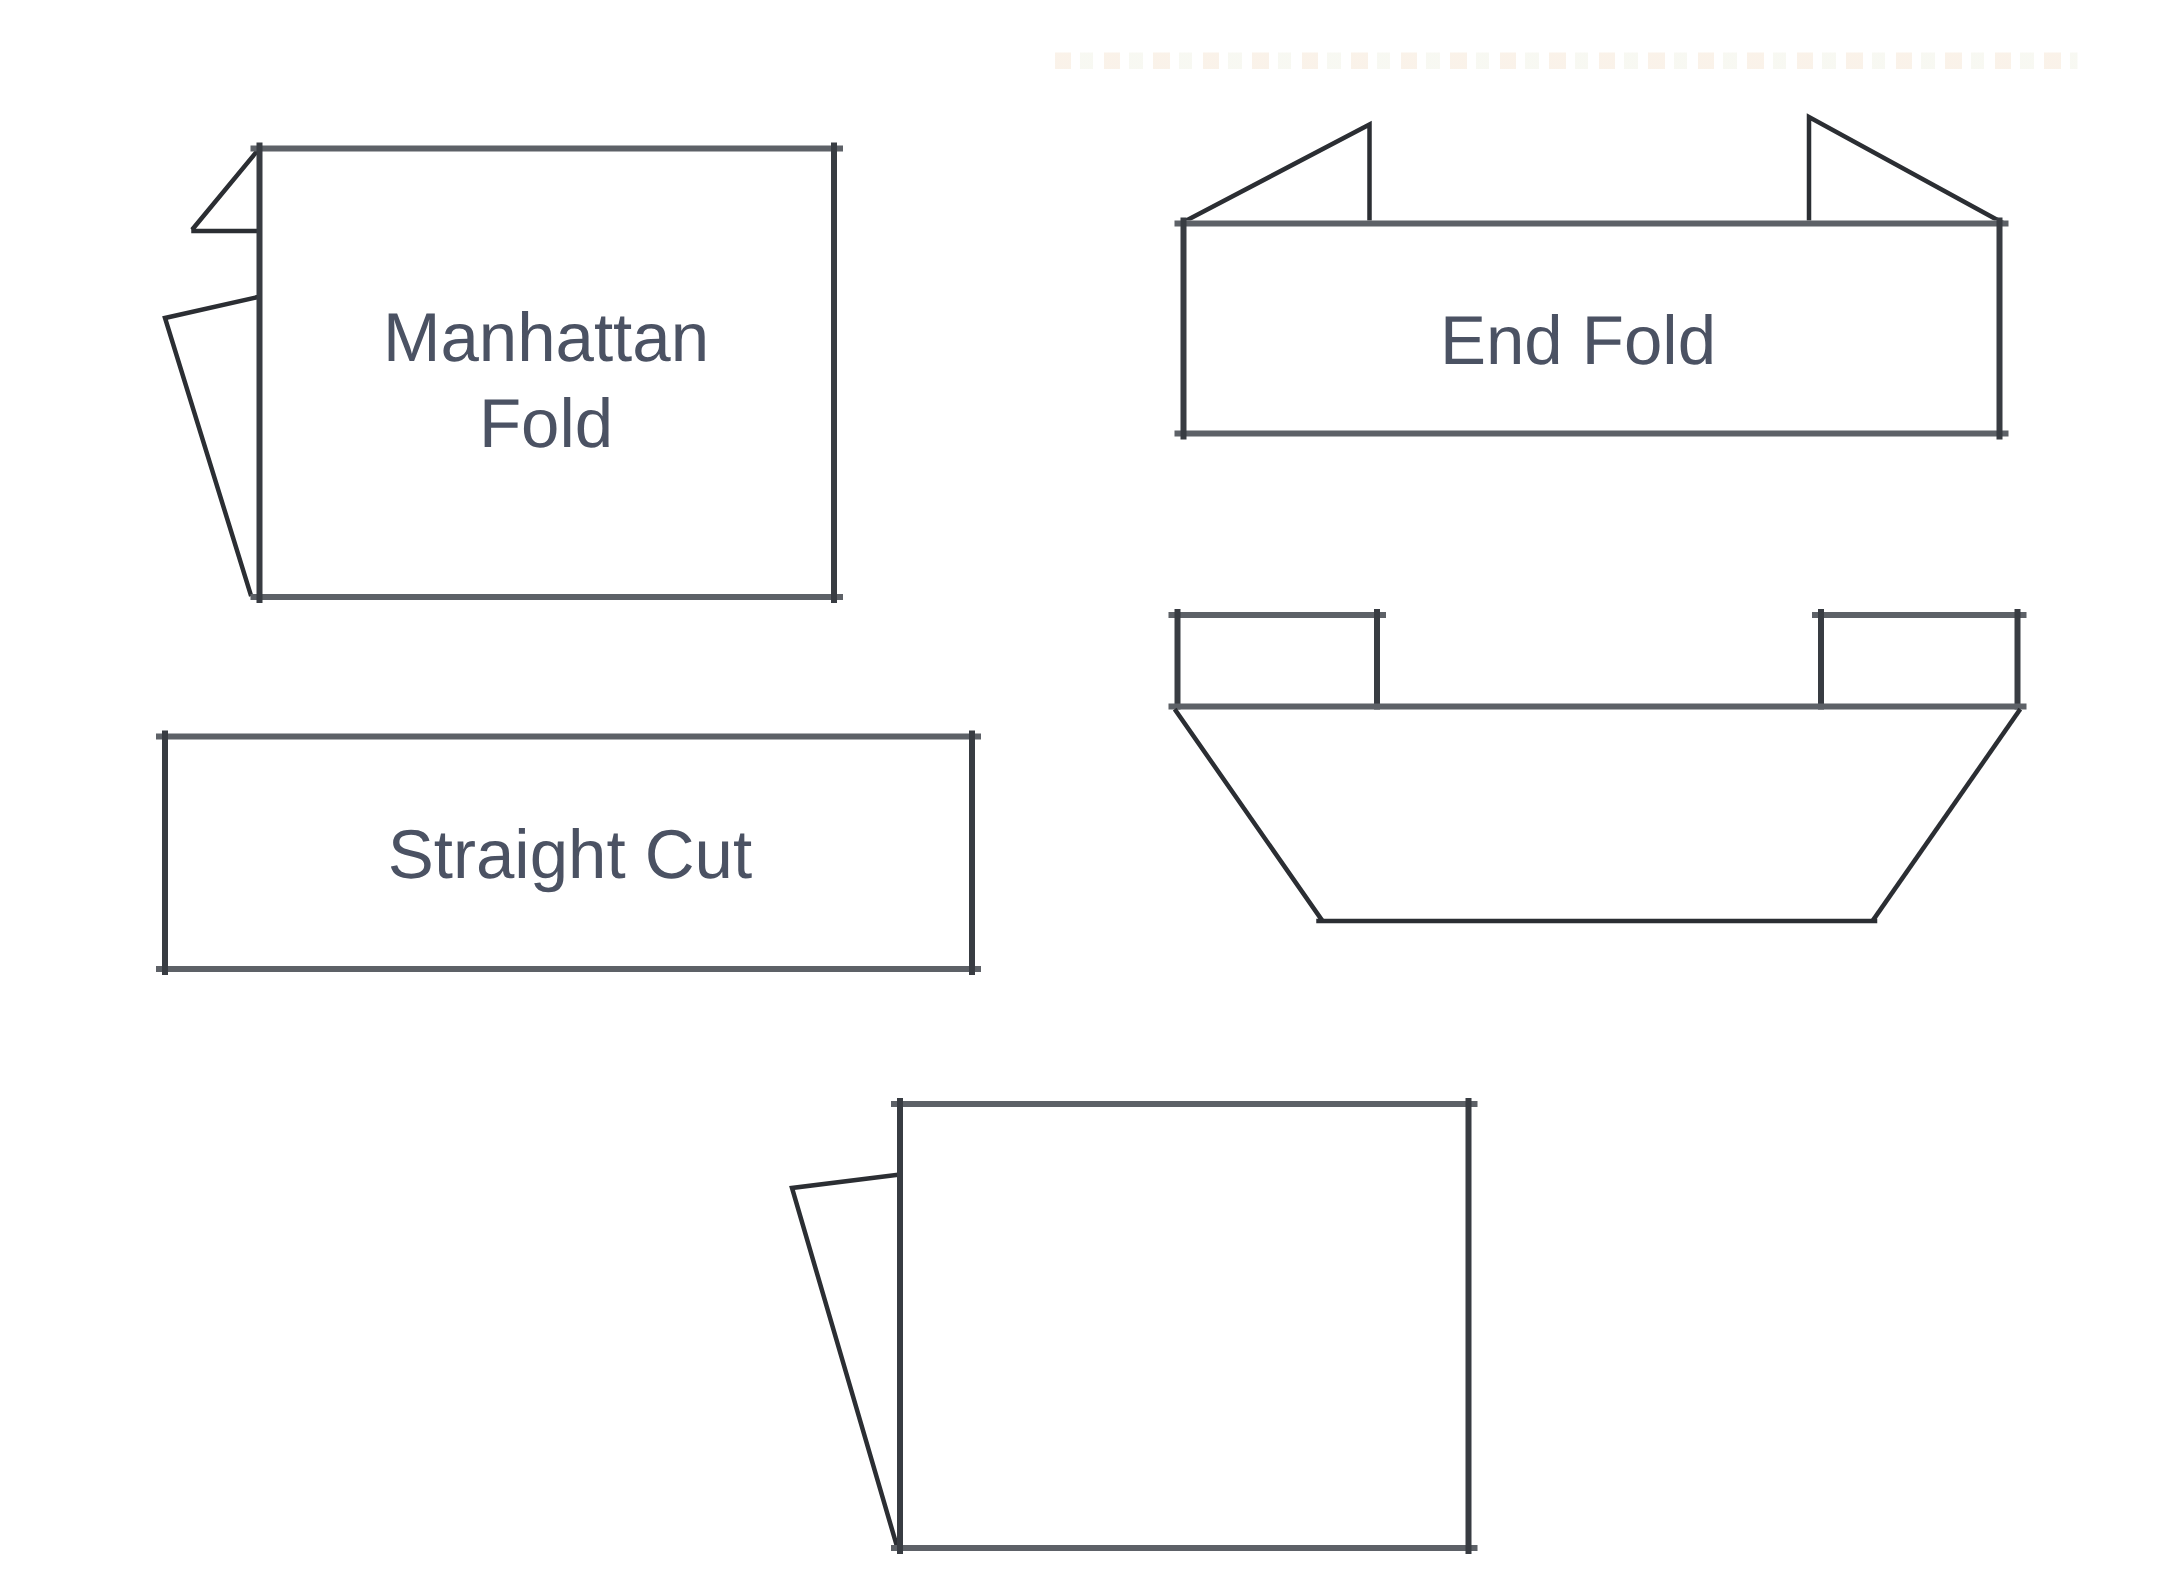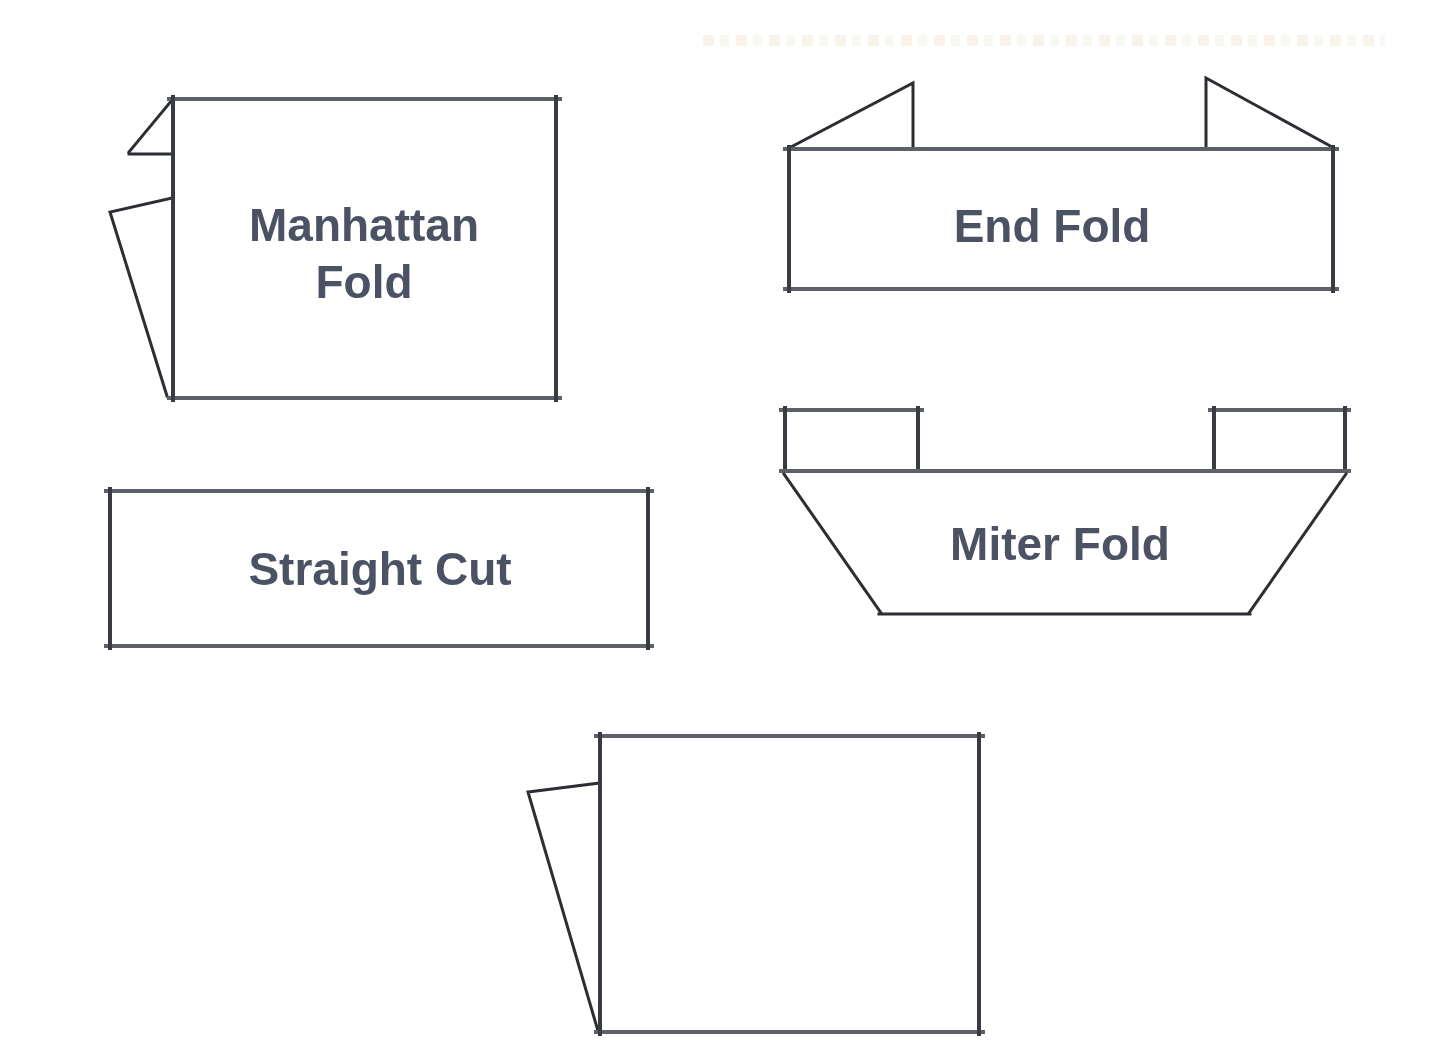--- a/index.html
+++ b/index.html
@@ -26,21 +26,21 @@
   .h { stroke: var(--line-horizontal, #5d6167); stroke-width: 4; fill: none; }
   
   .v { stroke: var(--line-vertical, #383c42); stroke-width: 4; fill: none; }
   
   .f { stroke: var(--line-fold, #2b2e33); stroke-width: 3; fill: none; }
   line, polyline, polygon { stroke-linecap: square; }
 
   .label {
     position: absolute;
     transform: translate(-50%, -50%);
-    font-weight: 700;
+    font-weight: 400;
     font-size: 46px;
     line-height: 1.24;
     color: var(--label-text, #4b5263);
     text-align: center;
     white-space: nowrap;
     letter-spacing: 0px;
   }
   .label--wrap {
     white-space: normal;
     width: 310px;
@@ -124,16 +124,15 @@
       <line class="v" x1="979" y1="734" x2="979" y2="1034"></line>
     </g>
   </svg>
 
   <div class="label label--wrap" style="left:364px; top:254px;">Manhattan Fold</div>
 
   <div class="label" style="left:1052px; top:227px;">End Fold</div>
 
   <div class="label" style="left:380px; top:570px;">Straight Cut</div>
 
-  <div class="label" style="left:1060px; top:545px;">Miter Fold</div>
 
 
 </div>
 
 </body></html>

